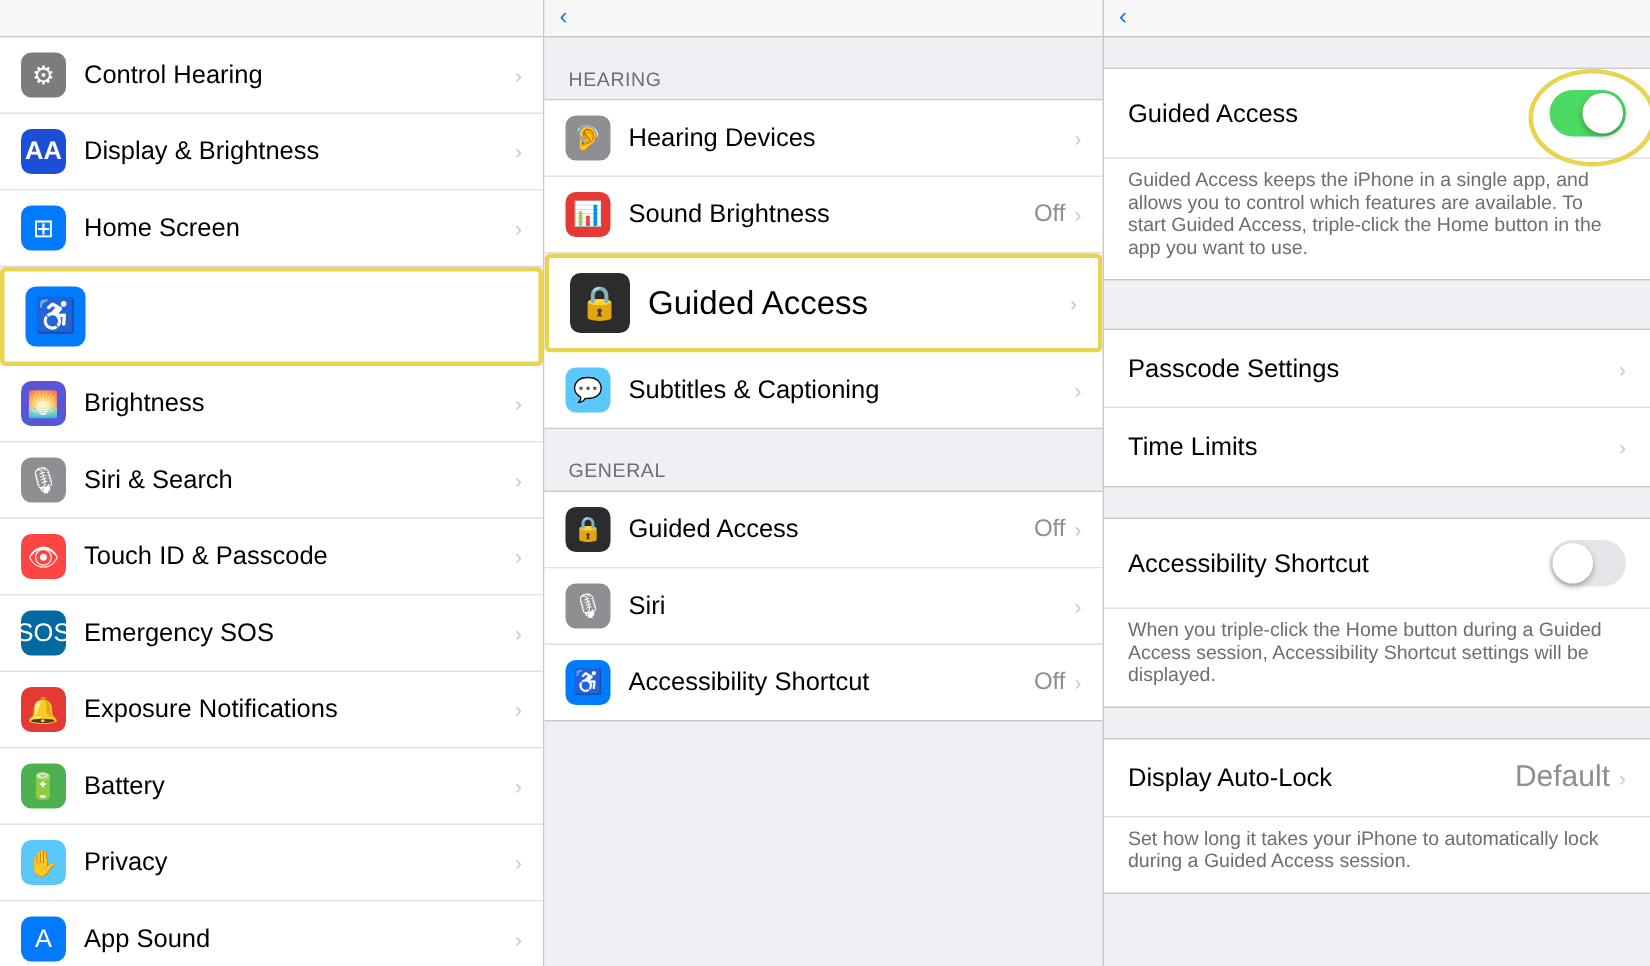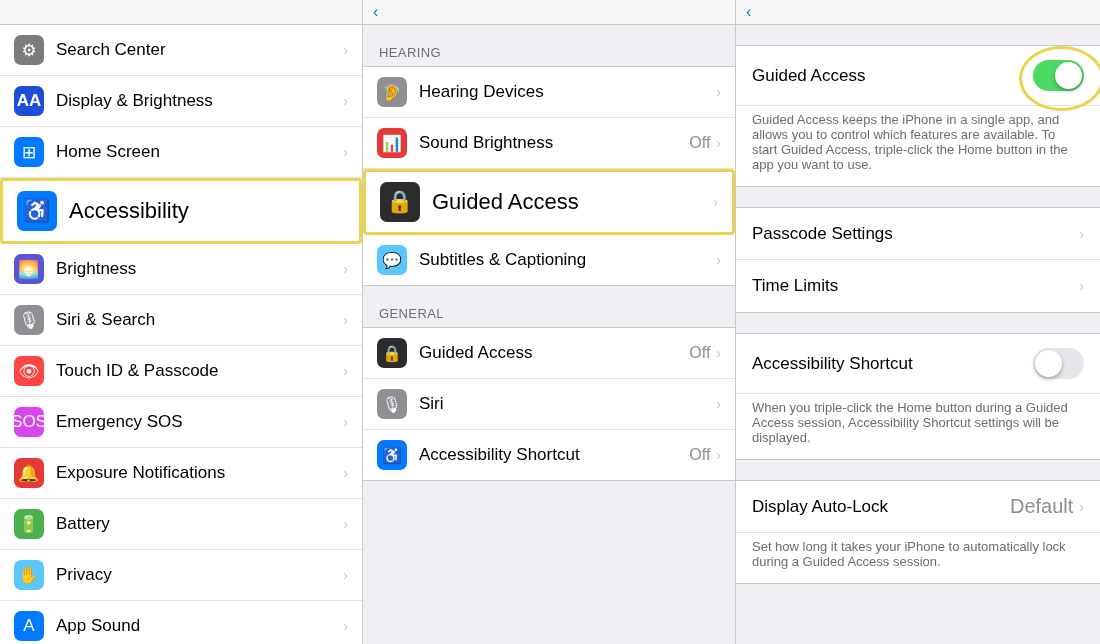--- a/index.html
+++ b/index.html
@@ -281,54 +281,53 @@
 </head>
 <body>
 
 <div class="panel panel-left">
   <div class="panel-header">
     <span></span>
   </div>
   <div id="left-list">
       <div class="list-item">
         <div class="icon-wrap" style="background: rgb(124, 124, 127);">⚙</div>
-        <span class="item-label">Search Center</span>
+        <span class="item-label">Control Hearing</span>
         <span class="chevron">›</span>
       </div>
       <div class="list-item">
         <div class="icon-wrap" style="background: #1d4ed8; font-weight: bold;">AA</div>
         <span class="item-label">Display &amp; Brightness</span>
         <span class="chevron">›</span>
       </div>
       <div class="list-item">
         <div class="icon-wrap" style="background: rgb(0, 122, 255);">⊞</div>
         <span class="item-label">Home Screen</span>
         <span class="chevron">›</span>
       </div>
       <div class="list-item highlighted-item">
         <div class="icon-wrap" style="background: rgb(0, 122, 255);">♿</div>
-        <span class="item-label">Accessibility</span>
       </div>
       <div class="list-item">
         <div class="icon-wrap" style="background: rgb(88, 86, 214);">🌅</div>
         <span class="item-label">Brightness</span>
         <span class="chevron">›</span>
       </div>
       <div class="list-item">
         <div class="icon-wrap" style="background: rgb(142, 142, 147);">🎙</div>
         <span class="item-label">Siri &amp; Search</span>
         <span class="chevron">›</span>
       </div>
       <div class="list-item">
         <div class="icon-wrap" style="background: rgb(255, 68, 68);">👁</div>
         <span class="item-label">Touch ID &amp; Passcode</span>
         <span class="chevron">›</span>
       </div>
       <div class="list-item">
-        <div class="icon-wrap" style="background: #d946ef;">SOS</div>
+        <div class="icon-wrap" style="background: #0369a1;">SOS</div>
         <span class="item-label">Emergency SOS</span>
         <span class="chevron">›</span>
       </div>
       <div class="list-item">
         <div class="icon-wrap" style="background: rgb(229, 57, 53);">🔔</div>
         <span class="item-label">Exposure Notifications</span>
         <span class="chevron">›</span>
       </div>
       <div class="list-item">
         <div class="icon-wrap" style="background: rgb(76, 175, 80);">🔋</div>
@@ -419,21 +418,21 @@
             <span class="right-item-label">Guided Access</span>
             <div class="toggle-highlighted">
               <div class="toggle on">
                 <div class="toggle-thumb"></div>
               </div>
             </div>
           </div>
           <div class="right-description">Guided Access keeps the iPhone in a single app, and allows you to control which features are available. To start Guided Access, triple-click the Home button in the app you want to use.</div>
         </div>
       </div>
-      <div style="margin-top: 20px;">
+      <div style="margin-top: 32px;">
         <div class="right-section">
           <div class="right-item">
             <span class="right-item-label">Passcode Settings</span>
             <span class="mid-chevron">›</span>
           </div>
           <div class="right-item">
             <span class="right-item-label">Time Limits</span>
             <span class="mid-chevron">›</span>
           </div>
         </div>

